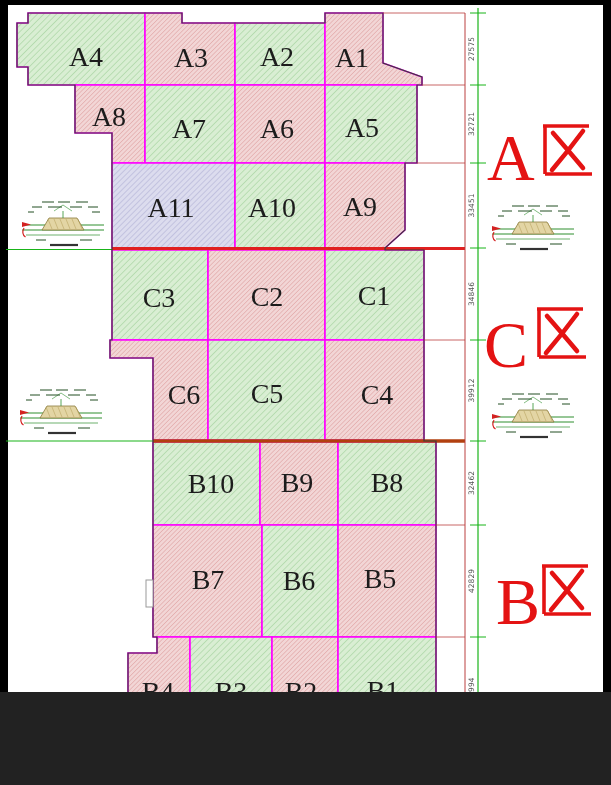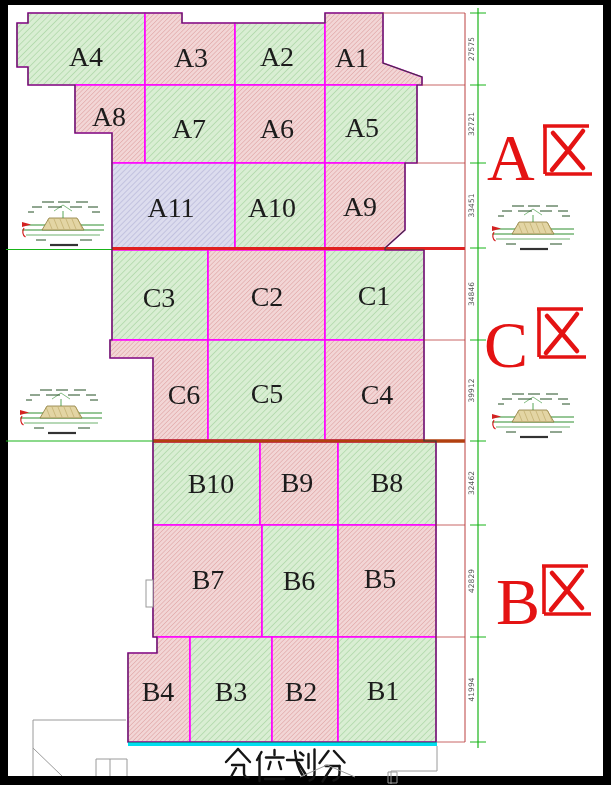--- a/index.html
+++ b/index.html
@@ -1,16 +1,16 @@
 <!DOCTYPE html>
 <html><head>
 <meta charset="utf-8">
 <style>
   html,body{margin:0;padding:0;background:#222;}
-  .stage{position:relative;width:611px;height:785px;background:#f9a8d4;overflow:hidden;font-family:"Liberation Serif","DejaVu Serif",serif;}
+  .stage{position:relative;width:611px;height:692px;background:#f9a8d4;overflow:hidden;font-family:"Liberation Serif","DejaVu Serif",serif;}
   svg{display:block;}
   text{user-select:none;}
 </style>
 </head>
 <body>
 
 <div class="stage">
   <svg id="plan" width="611" height="785" viewBox="0 0 611 785">
       <rect x="0" y="0" width="611" height="785" fill="#000"></rect>
       <rect x="8" y="5" width="595" height="771" fill="#ffffff"></rect>

